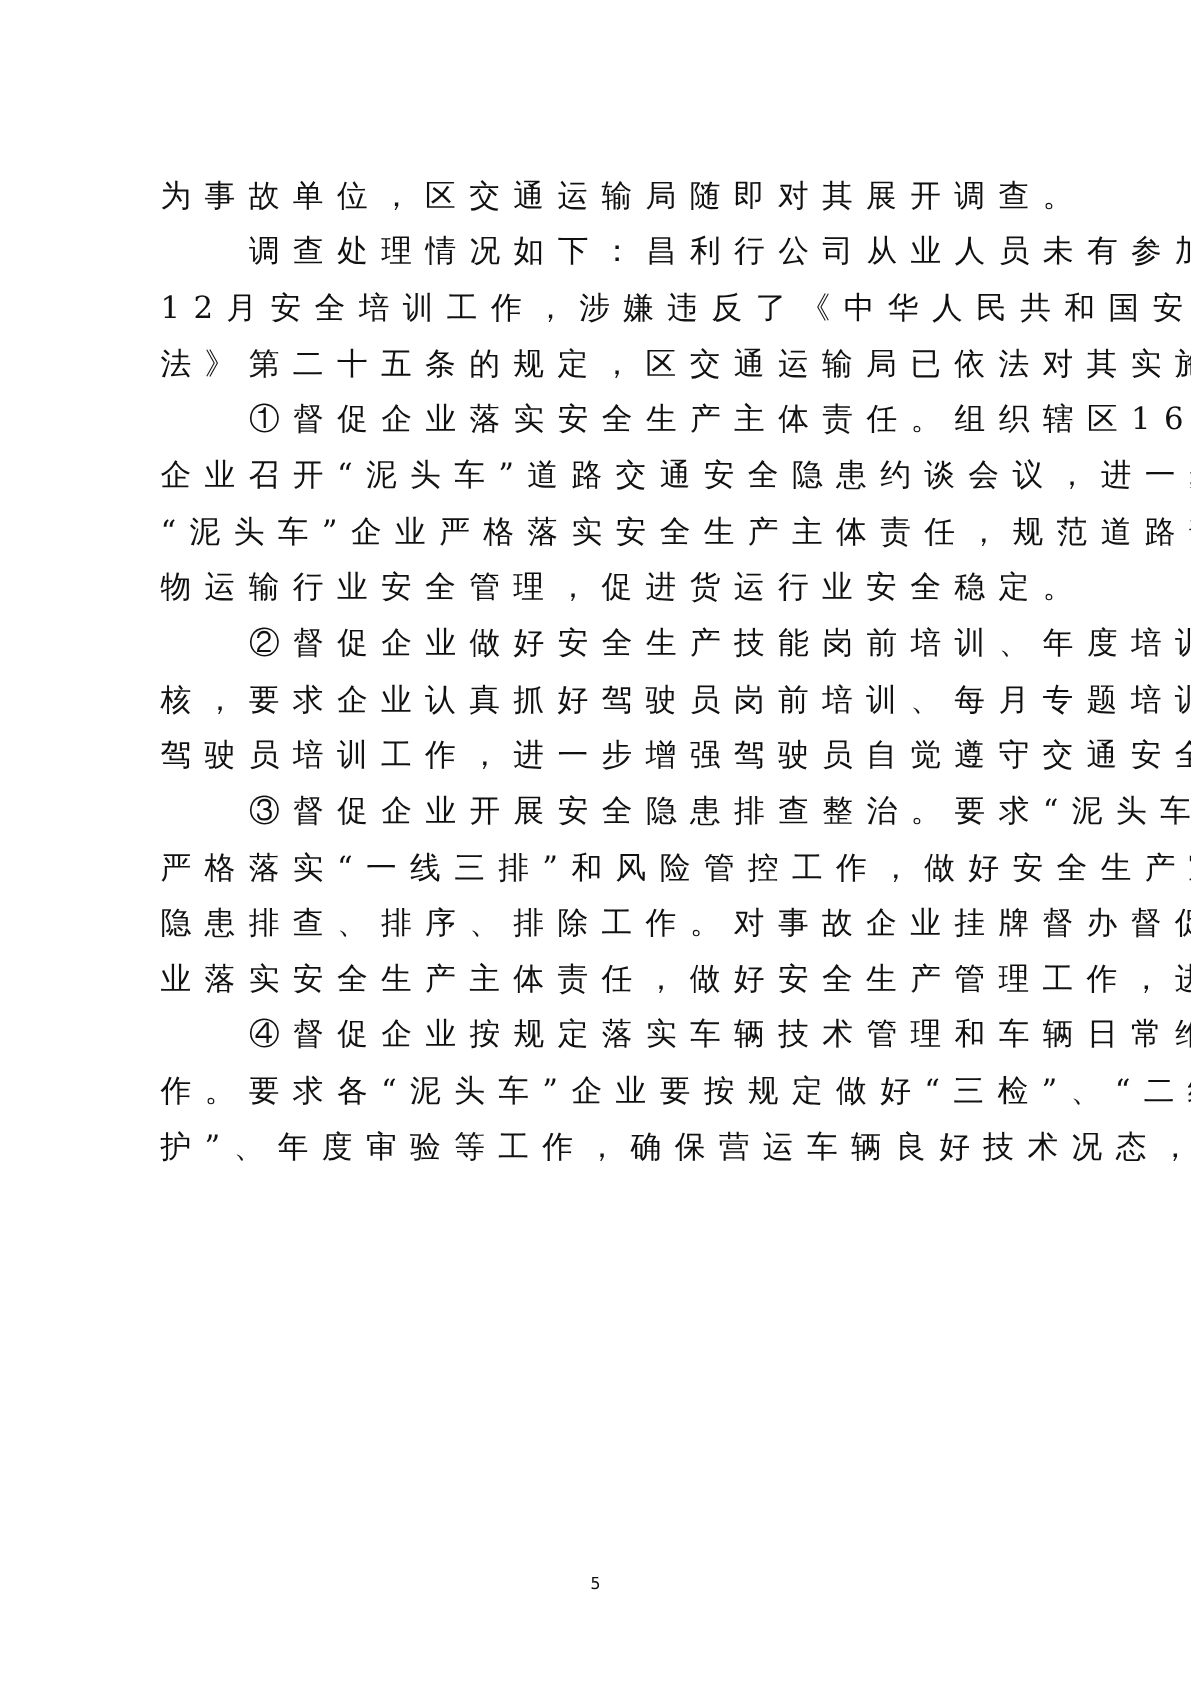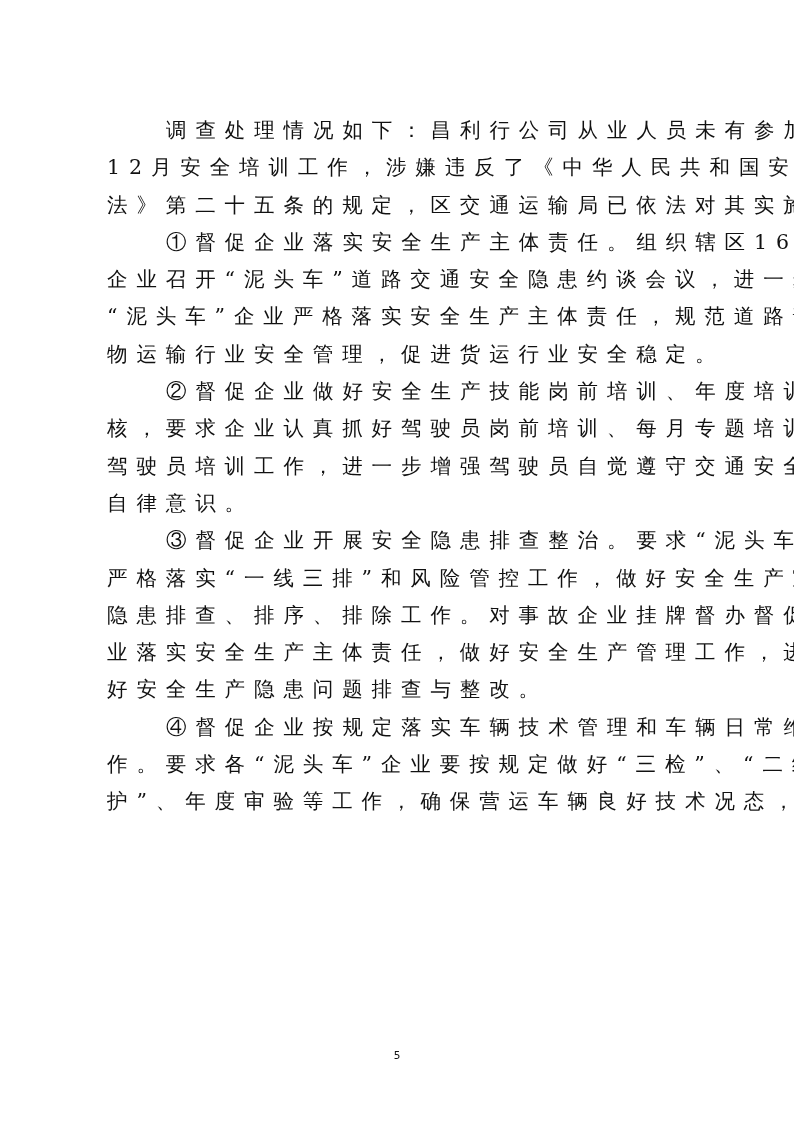--- a/index.html
+++ b/index.html
@@ -13,48 +13,49 @@
   .heading-indent { padding-left: 40px; }
   .page-number { position: absolute; left: 0; width: 794px; top: 1049px; text-align: center;
                  font-family: "DejaVu Sans Mono", "Liberation Mono", monospace; font-size: 11px; color: #111; }
 </style>
 </head>
 <body>
 
 <div class="page">
   <div class="body-text">
 
+    <div>
+      <span class="line">为事故单位，区交通运输局随即对其展开调查。</span>
+    </div>
 
     <div>
       <span class="line indent">调查处理情况如下：昌利行公司从业人员未有参加2020年</span>
       <span class="line">12月安全培训工作，涉嫌违反了《中华人民共和国安全生产</span>
       <span class="line">法》第二十五条的规定，区交通运输局已依法对其实施处罚</span>
     </div>
 
 
     <div>
       <span class="line indent">①督促企业落实安全生产主体责任。组织辖区16家泥头车</span>
       <span class="line">企业召开“泥头车”道路交通安全隐患约谈会议，进一步促进</span>
       <span class="line">“泥头车”企业严格落实安全生产主体责任，规范道路普通货</span>
       <span class="line">物运输行业安全管理，促进货运行业安全稳定。</span>
     </div>
 
     <div>
       <span class="line indent">②督促企业做好安全生产技能岗前培训、年度培训和考</span>
       <span class="line">核，要求企业认真抓好驾驶员岗前培训、每月专题培训、重点</span>
       <span class="line">驾驶员培训工作，进一步增强驾驶员自觉遵守交通安全法规的</span>
-      <span class="line">自律意识。</span>
     </div>
 
     <div>
       <span class="line indent">③督促企业开展安全隐患排查整治。要求“泥头车”企业</span>
       <span class="line">严格落实“一线三排”和风险管控工作，做好安全生产宣传和</span>
       <span class="line">隐患排查、排序、排除工作。对事故企业挂牌督办督促事故企</span>
       <span class="line">业落实安全生产主体责任，做好安全生产管理工作，进一步做</span>
-      <span class="line">好安全生产隐患问题排查与整改。</span>
     </div>
 
     <div>
       <span class="line indent">④督促企业按规定落实车辆技术管理和车辆日常维护工</span>
       <span class="line">作。要求各“泥头车”企业要按规定做好“三检”、“二级维</span>
       <span class="line">护”、年度审验等工作，确保营运车辆良好技术况态，防止问</span>
     </div>
 
   </div>
 

